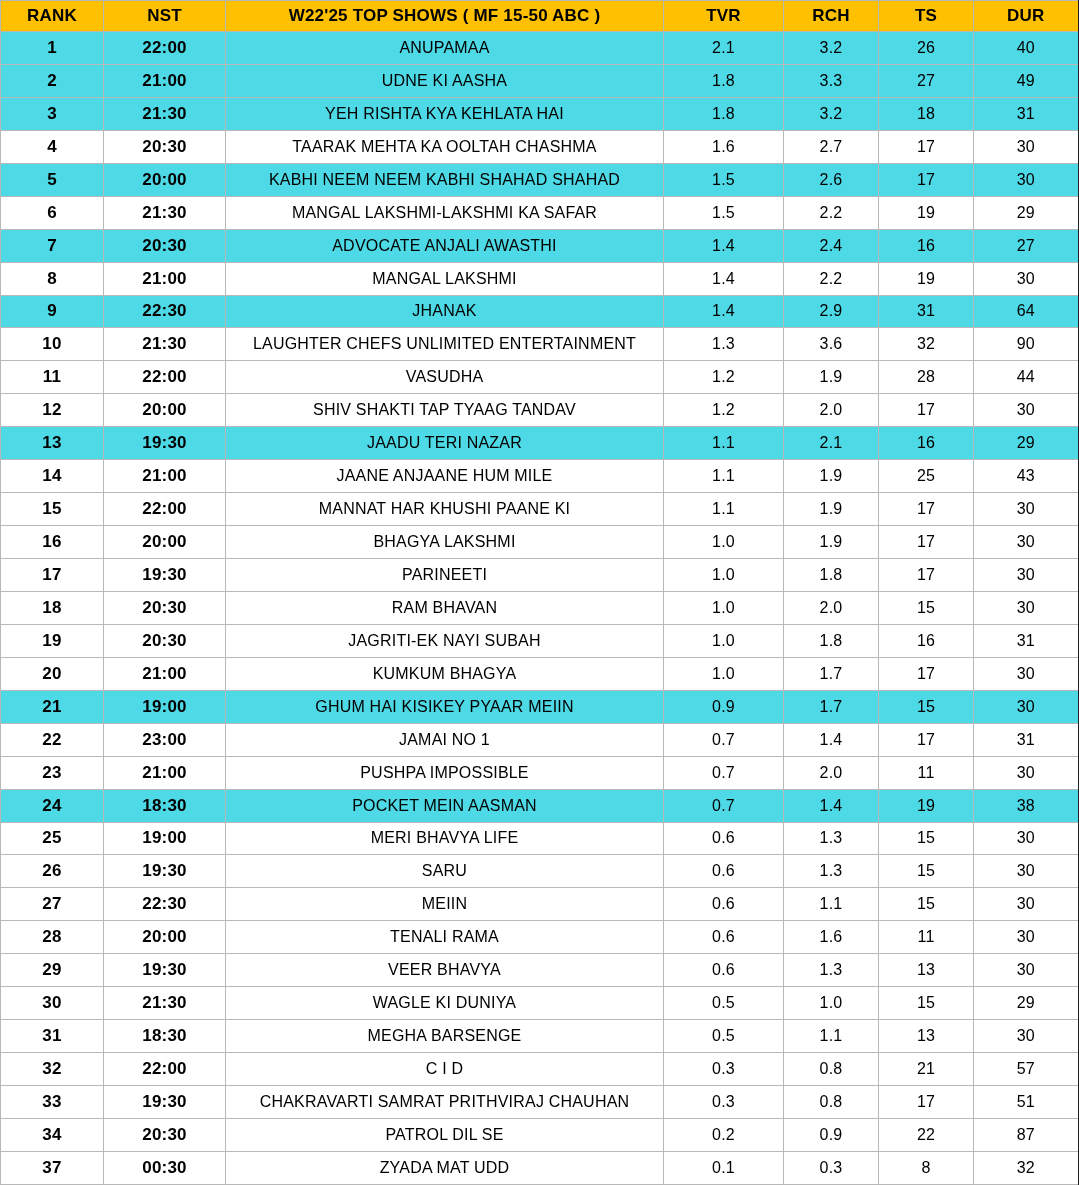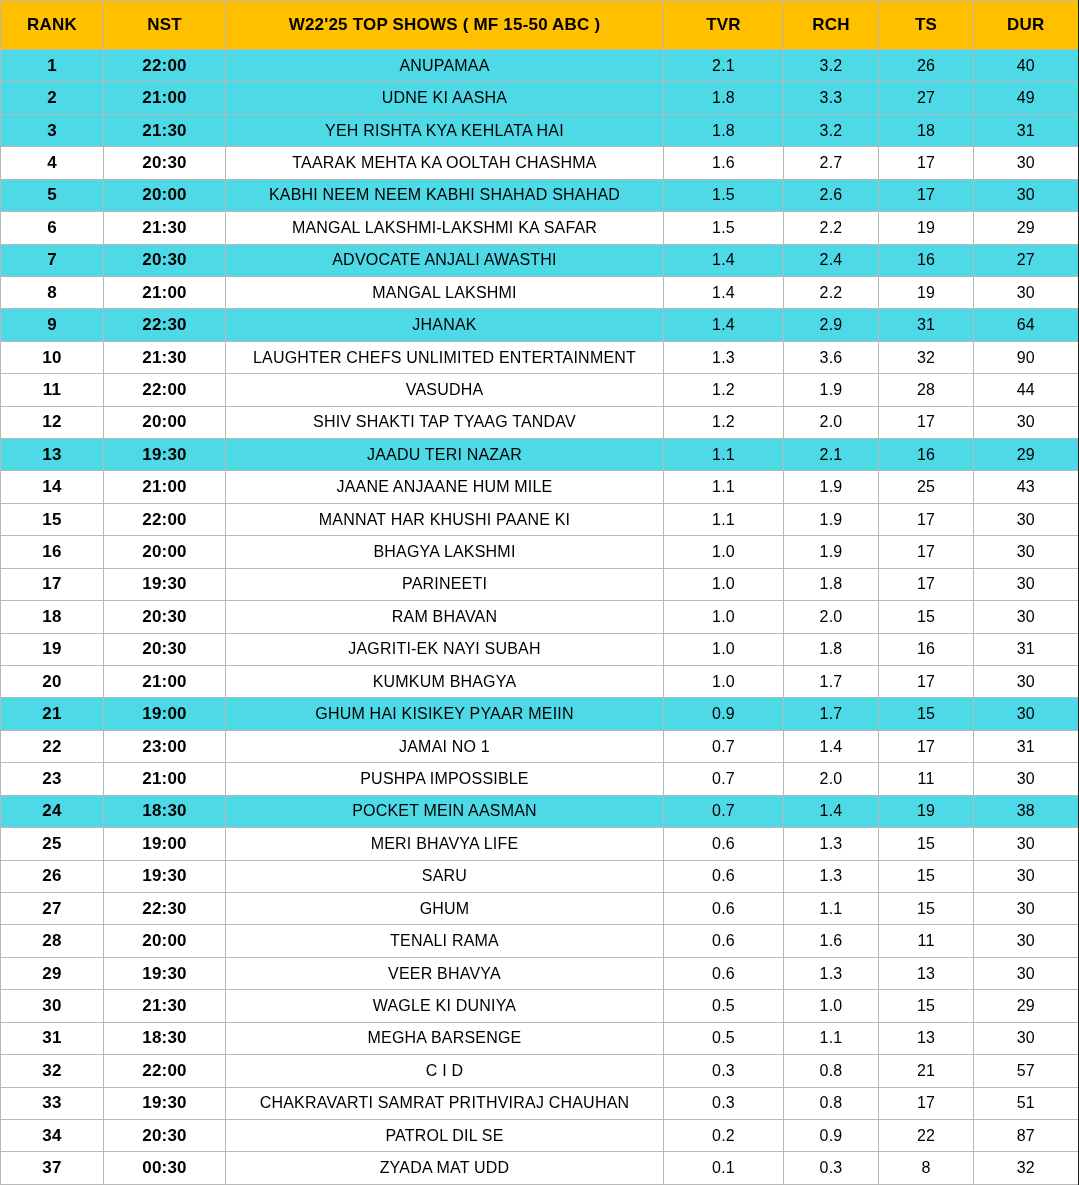--- a/index.html
+++ b/index.html
@@ -29,21 +29,21 @@
     white-space: nowrap;
     box-sizing: border-box;
   }
   th:last-child, td:last-child {
     border-right: 4px solid var(--edge, #1f1f1f);
   }
   thead th {
     background: var(--header-bg, #FFC000);
     font-weight: bold;
     font-size: 17px;
-    height: 49px;
+    height: 31px;
     letter-spacing: 0.2px;
   }
   tbody td {
     font-size: 16px;
     height: 30px;
     letter-spacing: 0.2px;
     background: #ffffff;
   }
   tbody td.rank, tbody td.nst {
     font-weight: bold;
@@ -315,21 +315,21 @@
         <td class="nst">19:30</td>
         <td class="show">SARU</td>
         <td class="tvr">0.6</td>
         <td class="rch">1.3</td>
         <td class="ts">15</td>
         <td class="dur">30</td>
       </tr>
       <tr>
         <td class="rank">27</td>
         <td class="nst">22:30</td>
-        <td class="show">GHUM</td>
+        <td class="show">MEIIN</td>
         <td class="tvr">0.6</td>
         <td class="rch">1.1</td>
         <td class="ts">15</td>
         <td class="dur">30</td>
       </tr>
       <tr>
         <td class="rank">28</td>
         <td class="nst">20:00</td>
         <td class="show">TENALI RAMA</td>
         <td class="tvr">0.6</td>

